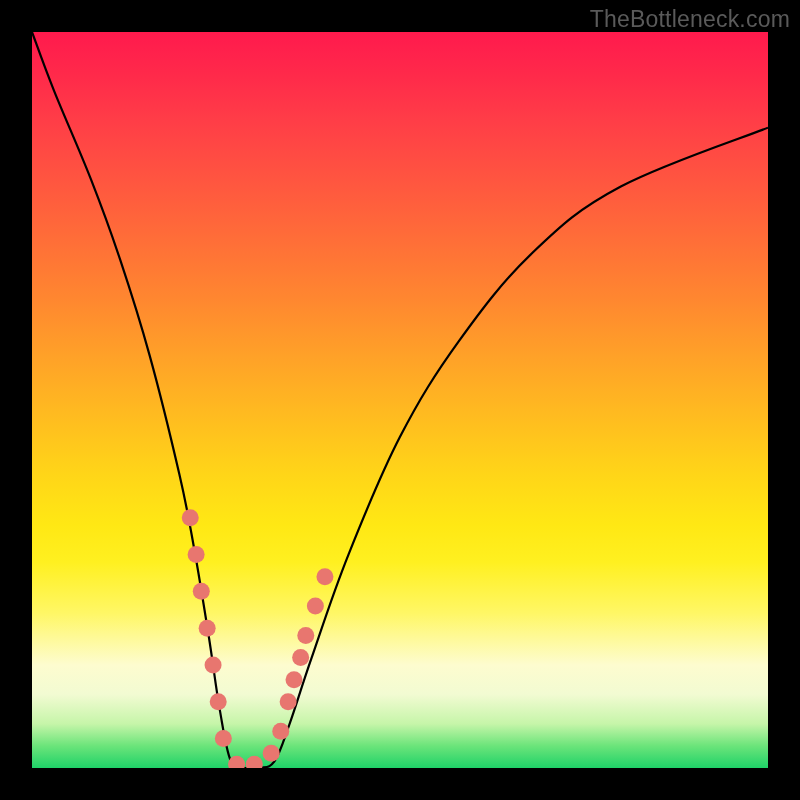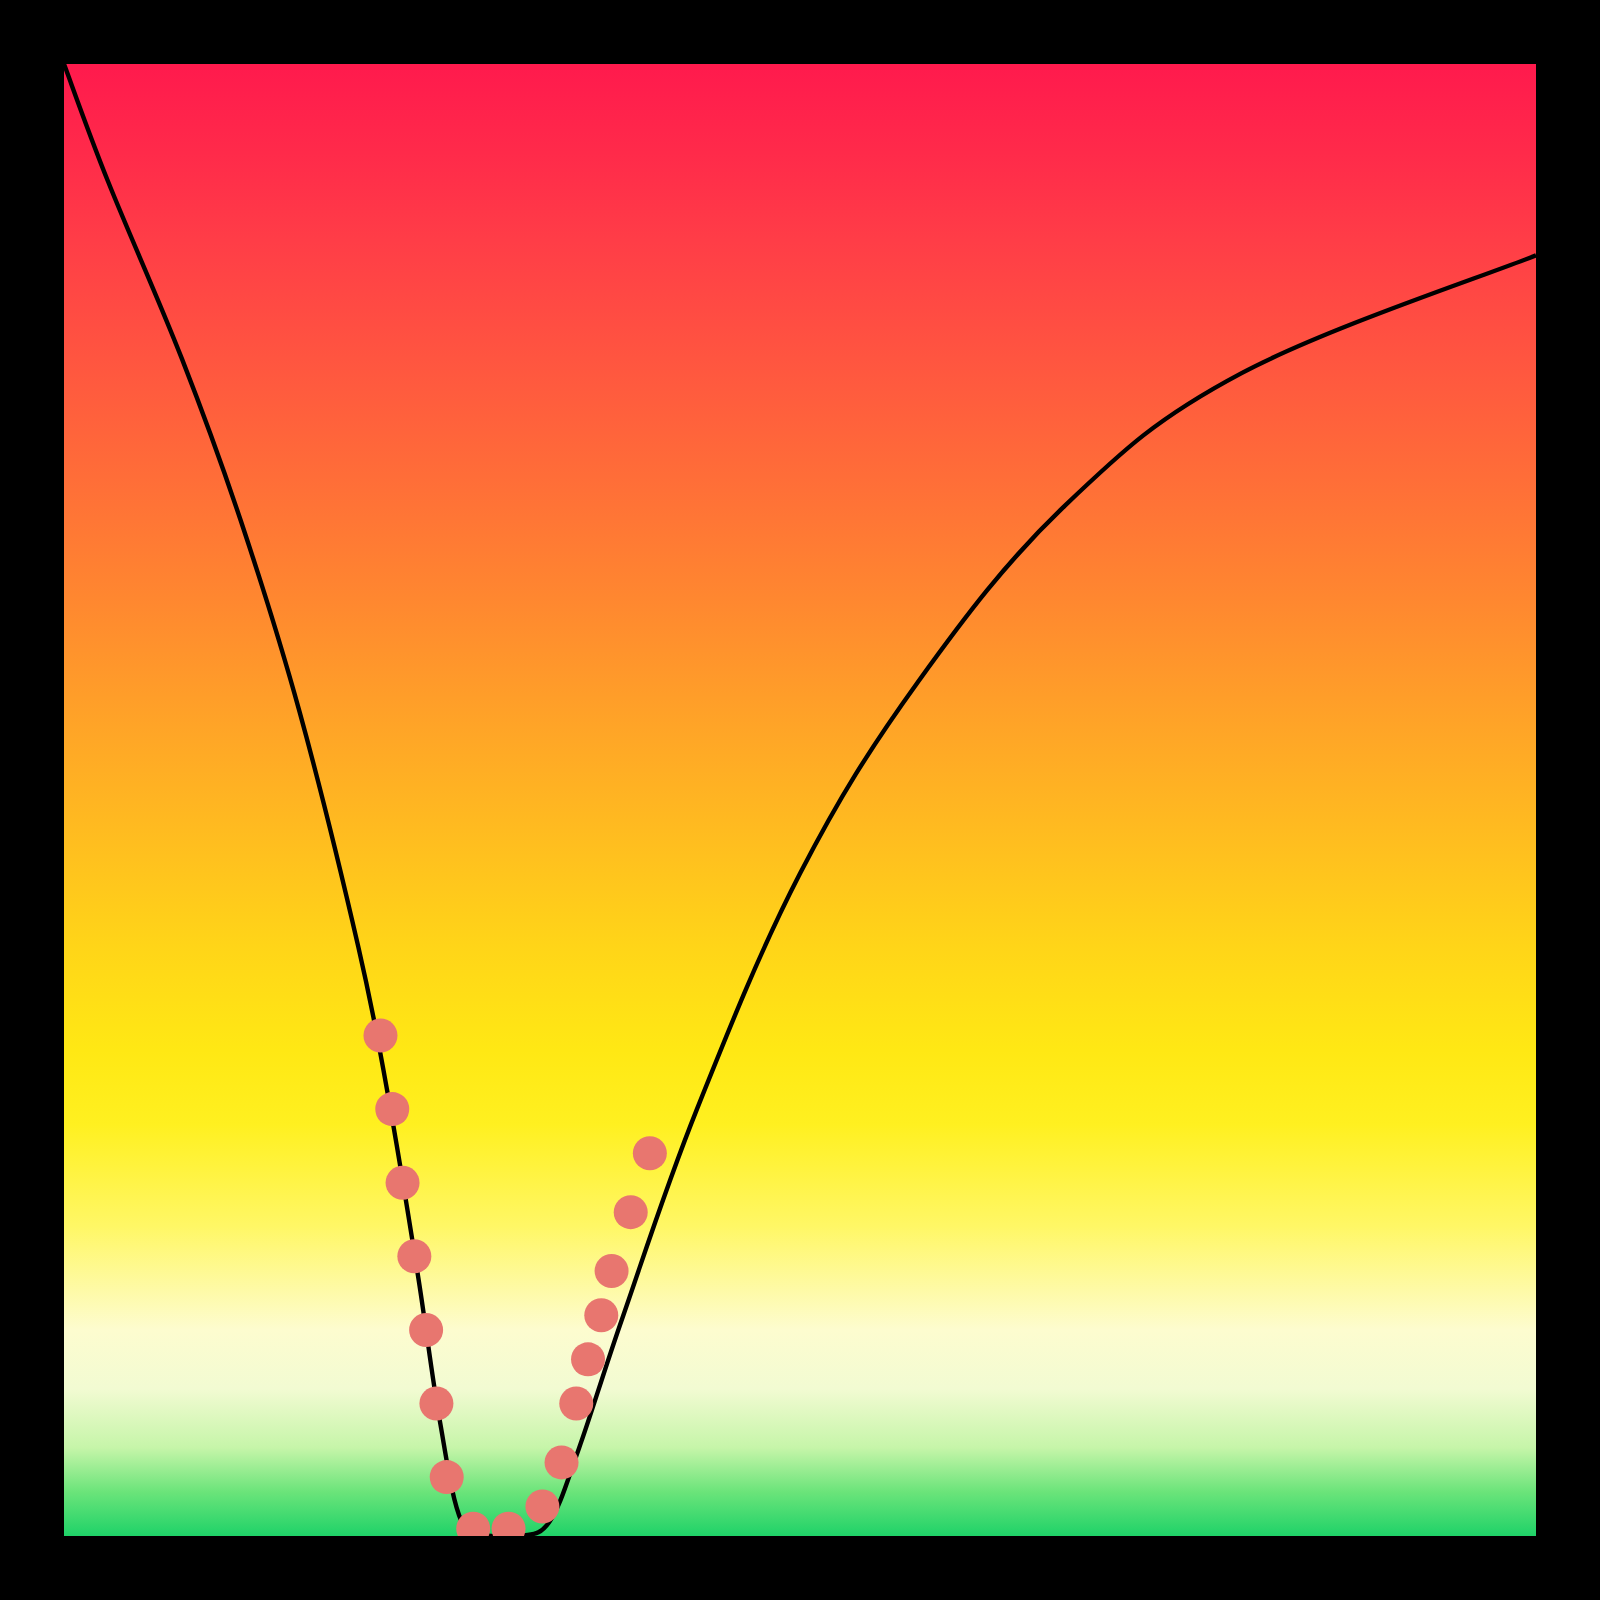--- a/index.html
+++ b/index.html
@@ -57,20 +57,21 @@
     position: absolute;
     inset: 0;
     width: 736px;
     height: 736px;
   }
 </style>
 </head>
 <body>
 
 <div class="outer">
+  <div class="watermark">TheBottleneck.com</div>
 
   <div class="plot">
     <svg class="curves" viewBox="0 0 736 736" preserveAspectRatio="none">
       <path fill="none" stroke="#000" stroke-width="2.2" d="M 0 0 C 3.9743999999999997 10.598399999999998, 11.481599999999998 32.38400000000001, 22.08 58.879999999999995 C 32.678399999999996 85.37599999999998, 46.9568 116.72959999999992, 58.88 147.19999999999993 C 70.8032 177.67039999999994, 77.7216 196.3648, 88.32 228.16000000000003 C 98.91839999999999 259.95520000000005, 107.1616 285.4208, 117.76 323.84 C 128.35840000000002 362.25919999999996, 139.2512 407.1551999999999, 147.20000000000002 441.59999999999997 C 155.14880000000002 476.0448, 156.6208 486.05440000000004, 161.92 515.2 C 167.21919999999997 544.3456000000001, 172.0032 574.3744, 176.64 603.52 C 181.27679999999998 632.6655999999999, 183.7056 654.5984, 187.68 677.12 C 191.6544 699.6416, 194.08320000000003 718.0416, 198.72000000000003 728.64 C 203.35680000000002 739.2384, 208.1408 734.6752, 213.44 736 C 218.73919999999998 737.3248, 222.86079999999998 737.3248, 228.16 736 C 233.4592 734.6752, 237.58080000000004 736.5888, 242.88000000000002 728.64 C 248.1792 720.6912, 250.97599999999997 710.3872, 257.59999999999997 691.84 C 264.224 673.2928, 269.0816 656.0704000000001, 279.68 625.6 C 290.27840000000003 595.1296, 300.5824 562.304, 316.48 522.56 C 332.37760000000003 482.8159999999999, 348.128 443.2192, 368 404.8 C 387.872 366.3808, 403.0336 342.24, 426.88 309.12 C 450.7264 276, 471.3344 248.6208000000001, 500.48 220.80000000000007 C 529.6256000000001 192.97920000000005, 546.4064000000001 177.08159999999998, 588.8000000000001 154.55999999999995 C 631.1936000000001 132.0383999999999, 709.504 106.27839999999995, 736 95.67999999999995"></path>
       <g>
           <circle cx="158.24" cy="485.76" r="8.5" fill="#e8766f"></circle>
           <circle cx="164.12800000000001" cy="522.56" r="8.5" fill="#e8766f"></circle>
           <circle cx="169.28" cy="559.36" r="8.5" fill="#e8766f"></circle>
           <circle cx="175.168" cy="596.16" r="8.5" fill="#e8766f"></circle>
           <circle cx="181.056" cy="632.96" r="8.5" fill="#e8766f"></circle>

